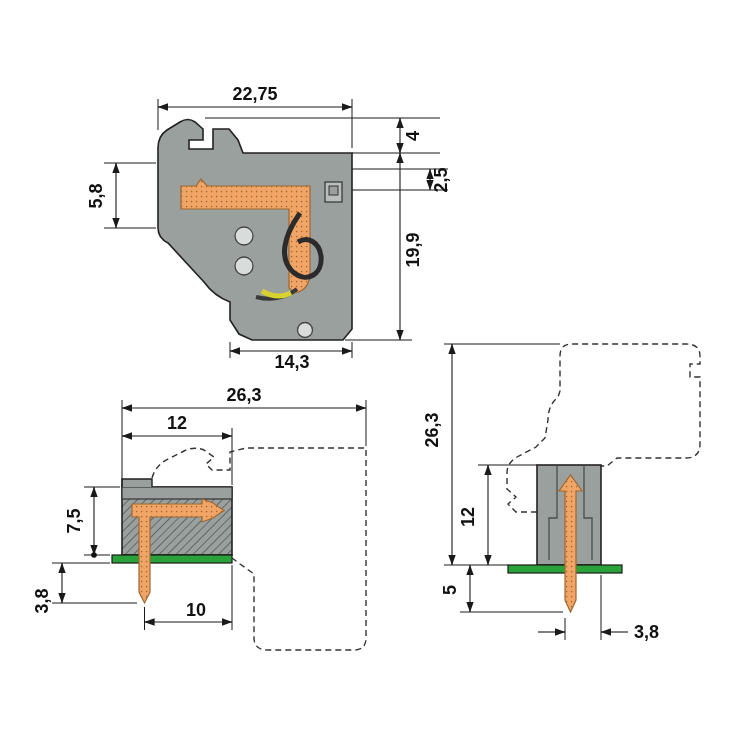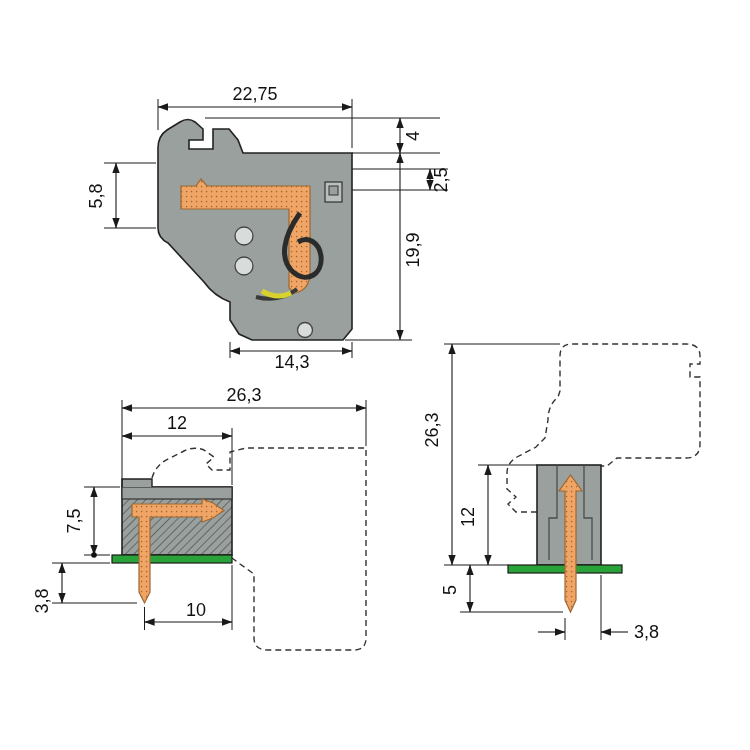--- a/index.html
+++ b/index.html
@@ -2,20 +2,21 @@
 <html><head>
 <meta charset="utf-8">
 <style>
   html,body{margin:0;padding:0;background:#ffffff;}
   .canvas{
     position:relative;
     width:750px;height:750px;
     background:#ffffff;
     font-family:"Liberation Sans", sans-serif;
     overflow:hidden;
+    font-weight:bold;
   }
   svg{display:block;}
   .dl{stroke:#1a1a1a;stroke-width:1.1;fill:none;}
   .ext{stroke:#1a1a1a;stroke-width:1;fill:none;}
   .dt{font-family:"Liberation Sans", sans-serif;font-size:18px;fill:#111;}
 </style>
 </head>
 <body>
 
 <div class="canvas">

